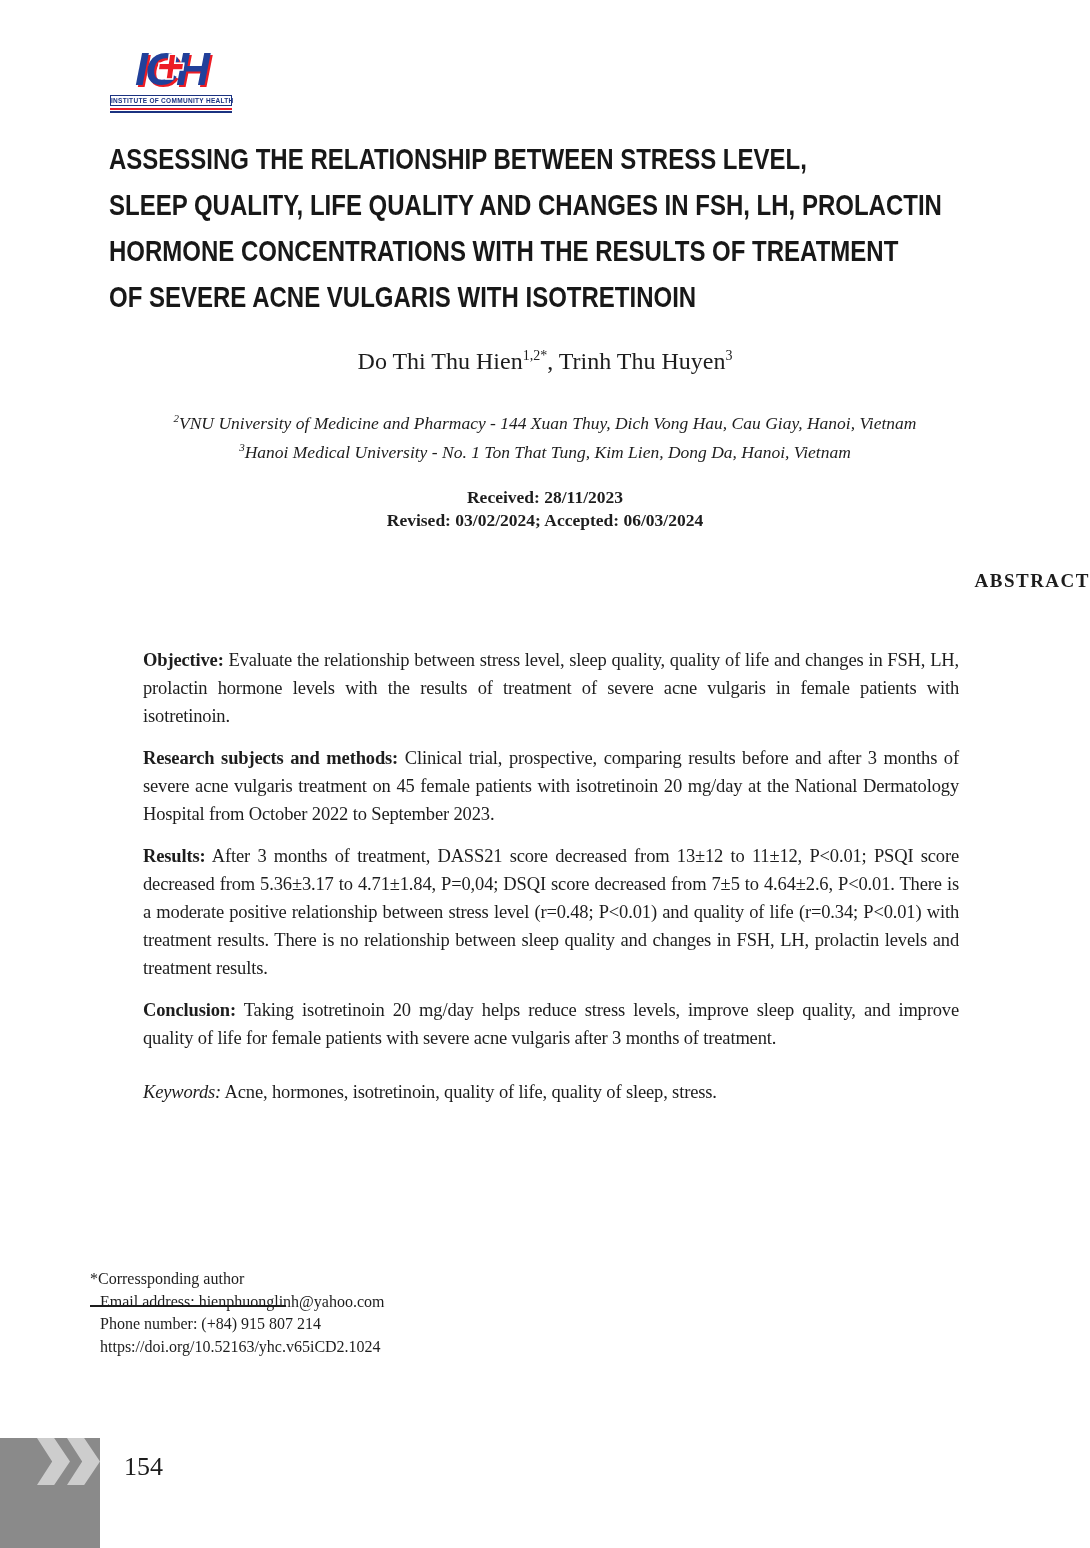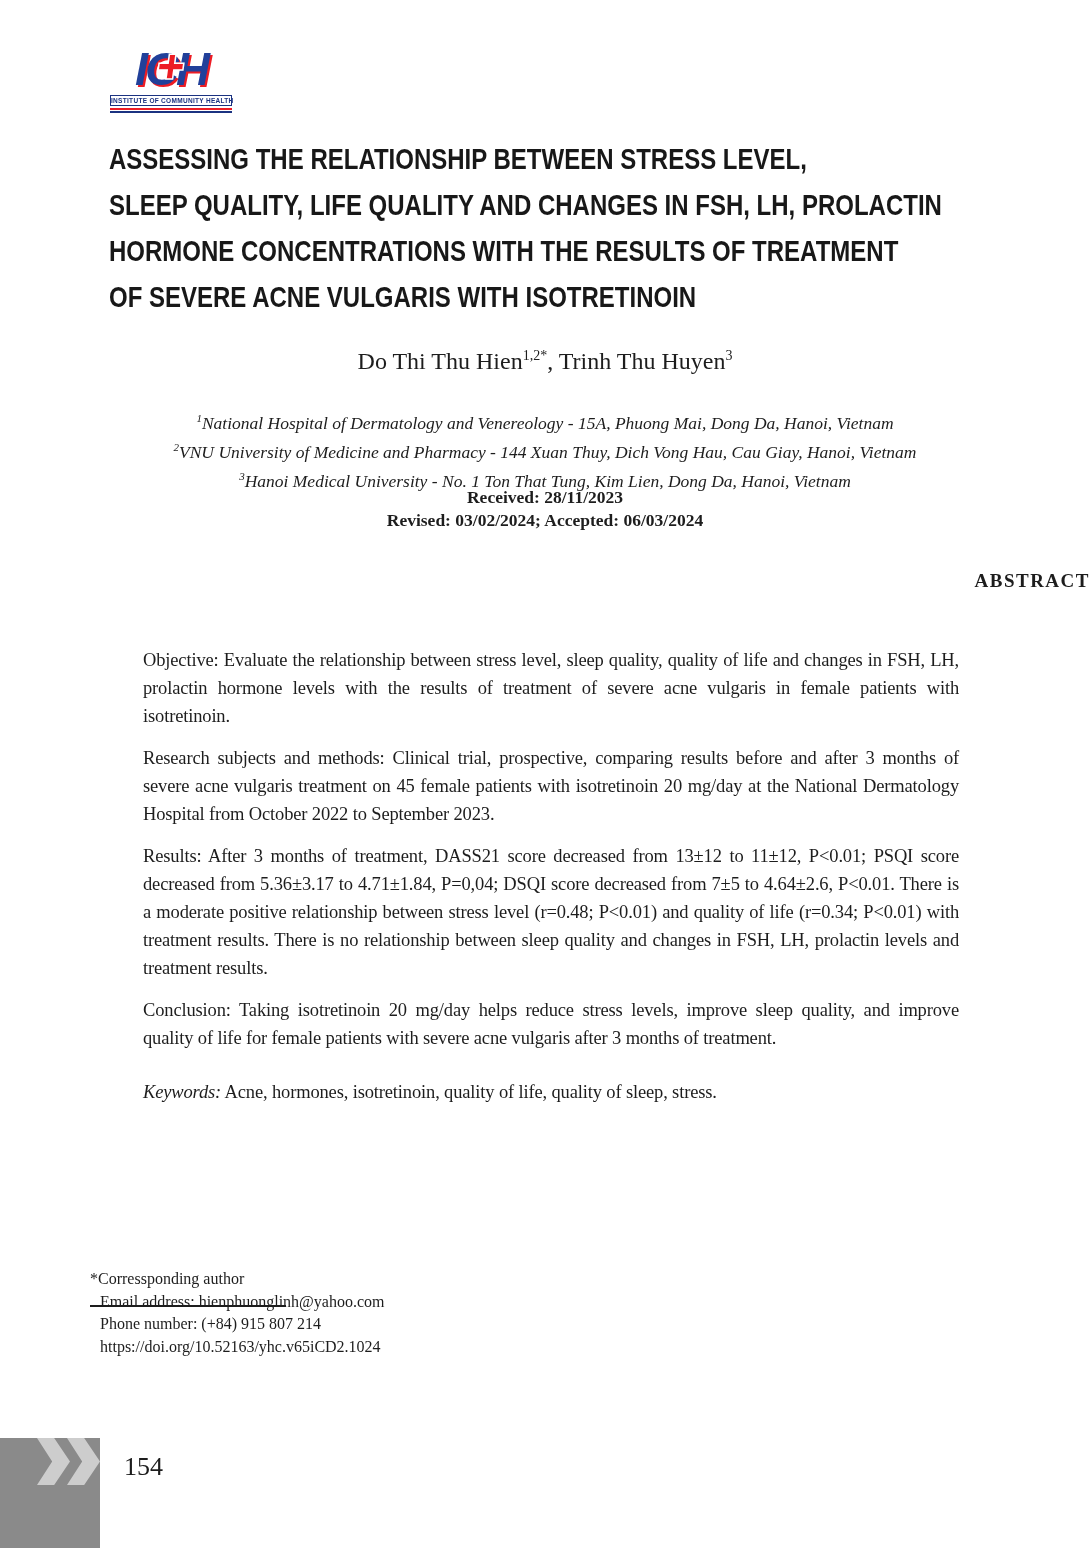--- a/index.html
+++ b/index.html
@@ -128,21 +128,21 @@
     position: absolute;
     top: 646px; left: 143px;
     width: 816px;
     font-size: 18.5px;
     line-height: 28px;
     letter-spacing: -0.15px;
     text-align: justify;
   }
   .abstract-body p { margin-bottom: 14px; }
   .abstract-body p.keywords { margin-top: 26px; }
-  .lead { font-weight: 400; margin-top: 7px; }
+  .lead { font-weight: 700; margin-top: 7px; }
   .lead-italic { font-style: italic; }
 
   
   .footnote-rule {
     position: absolute;
     top: 1305px; left: 90px;
     width: 196px; height: 2px;
     background: #1d1d1d;
   }
   .footnote {
@@ -198,21 +198,20 @@
     <span class="title-line">SLEEP QUALITY, LIFE QUALITY AND CHANGES IN FSH, LH, PROLACTIN</span>
     <span class="title-line">HORMONE CONCENTRATIONS WITH THE RESULTS OF TREATMENT</span>
     <span class="title-line">OF SEVERE ACNE VULGARIS WITH ISOTRETINOIN</span>
   </div>
 
   <div class="authors">
     <span>Do Thi Thu Hien</span><sup>1,2*</sup><span>, </span><span>Trinh Thu Huyen</span><sup>3</sup>
   </div>
 
   <div class="affiliations">
-    <div><sup>1</sup><span>National Hospital of Dermatology and Venereology - 15A, Phuong Mai, Dong Da, Hanoi, Vietnam</span></div>
     <div><sup>2</sup><span>VNU University of Medicine and Pharmacy - 144 Xuan Thuy, Dich Vong Hau, Cau Giay, Hanoi, Vietnam</span></div>
     <div><sup>3</sup><span>Hanoi Medical University - No. 1 Ton That Tung, Kim Lien, Dong Da, Hanoi, Vietnam</span></div>
   </div>
 
   <div class="dates">
     <div>Received: 28/11/2023</div>
     <div>Revised: 03/02/2024; Accepted: 06/03/2024</div>
   </div>
 
   <div class="abstract-heading">ABSTRACT</div>

